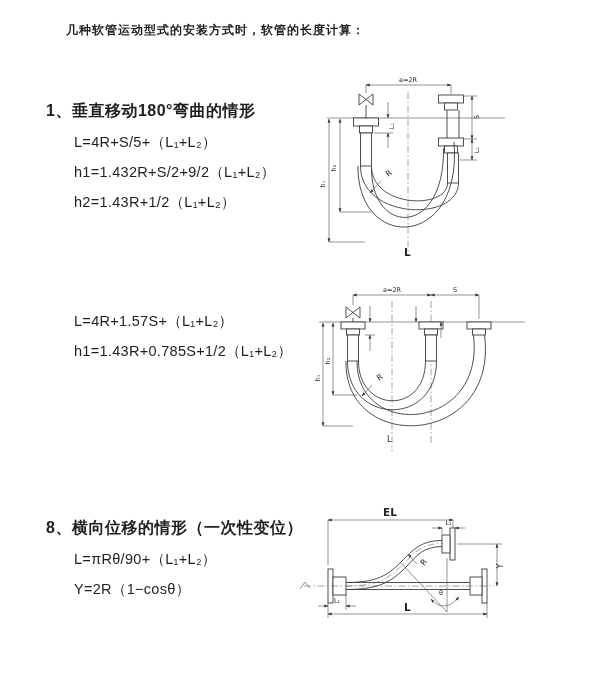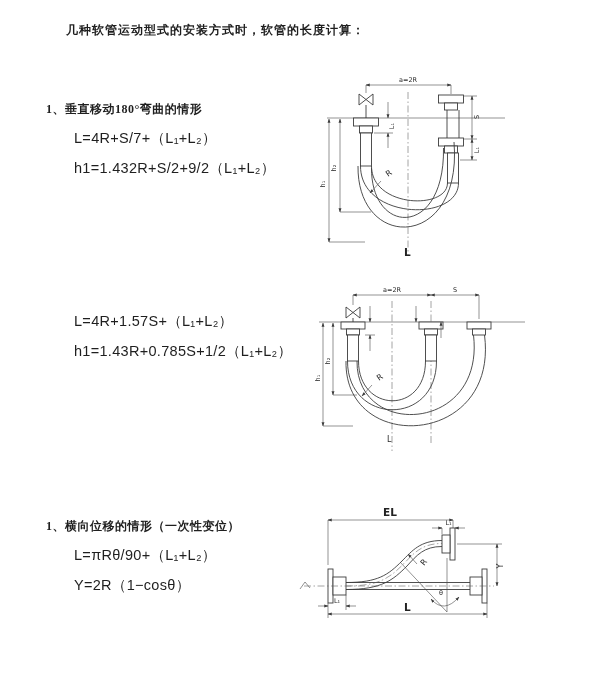--- a/index.html
+++ b/index.html
@@ -8,21 +8,21 @@
     font-family:"Liberation Sans","DejaVu Sans",sans-serif;color:#1f1f1f;
   }
   .title{
     position:absolute;left:35px;top:22px;font-size:12px;font-weight:600;
     letter-spacing:1px;white-space:nowrap;margin-left:31px;
   }
   .section{position:absolute;width:280px;}
   .sec1{left:46px;top:101px;}
   .sec2{left:46px;top:301px;}
   .sec3{left:46px;top:518px;}
-  .heading{font-size:12px;font-weight:600;letter-spacing:0.5px;white-space:nowrap;font-family:Liberation Serif, serif;}
+  .heading{font-size:16px;font-weight:600;letter-spacing:0.5px;white-space:nowrap;}
   .formula{
     font-size:14.5px;font-weight:500;letter-spacing:0.3px;
     padding-left:28px;margin-top:11px;white-space:nowrap;
   }
   svg.diagram{position:absolute;}
   #d1{left:313px;top:72px;}
   #d2{left:313px;top:283px;}
   #d3{left:296px;top:500px;}
   .ln{fill:none;stroke:#3c3c3c;stroke-width:0.9;}
   .thin{fill:none;stroke:#4a4a4a;stroke-width:0.6;}
@@ -34,31 +34,32 @@
 </style>
 </head>
 <body>
 
 <div>
 
   <div class="title">几种软管运动型式的安装方式时，软管的长度计算：</div>
 
   <div class="section sec1">
     <div class="heading">1、垂直移动180°弯曲的情形</div>
-    <div class="formula">L=4R+S/7+（L₁+L₂）</div>
+    <div class="formula">L=4R+S/5+（L₁+L₂）</div>
     <div class="formula">h1=1.432R+S/2+9/2（L₁+L₂）</div>
+    <div class="formula">h2=1.43R+1/2（L₁+L₂）</div>
   </div>
 
   <div class="section sec2">
     <div class="formula">L=4R+1.57S+（L₁+L₂）</div>
     <div class="formula">h1=1.43R+0.785S+1/2（L₁+L₂）</div>
   </div>
 
   <div class="section sec3">
-    <div class="heading">1、横向位移的情形（一次性变位）</div>
+    <div class="heading">8、横向位移的情形（一次性变位）</div>
     <div class="formula">L=πRθ/90+（L₁+L₂）</div>
     <div class="formula">Y=2R（1−cosθ）</div>
   </div>
 
   <svg id="d1" class="diagram" width="218" height="192" viewBox="0 0 218 192">
     <defs>
       <marker id="ar1" viewBox="0 0 10 10" refX="9" refY="5" markerWidth="7" markerHeight="7" orient="auto-start-reverse">
           <path d="M0,1.5 L10,5 L0,8.5 Z" fill="#3c3c3c"></path>
         </marker>
       <pattern id="bp1" width="3.5" height="3.5" patternUnits="userSpaceOnUse">

